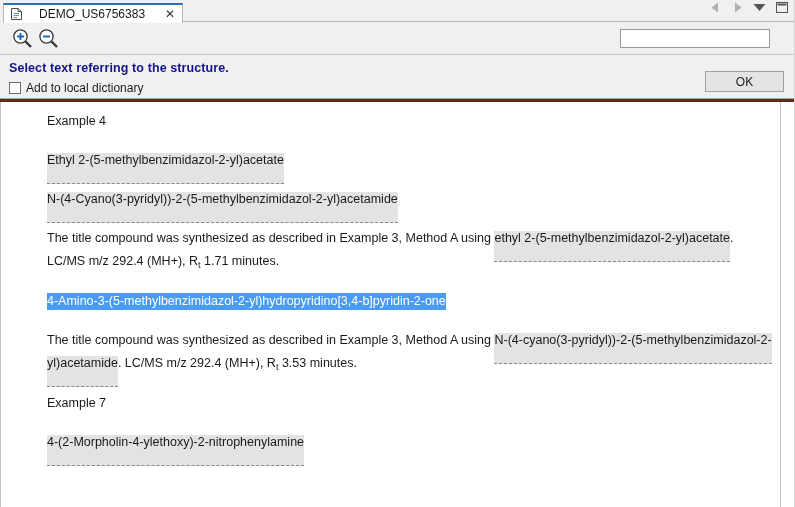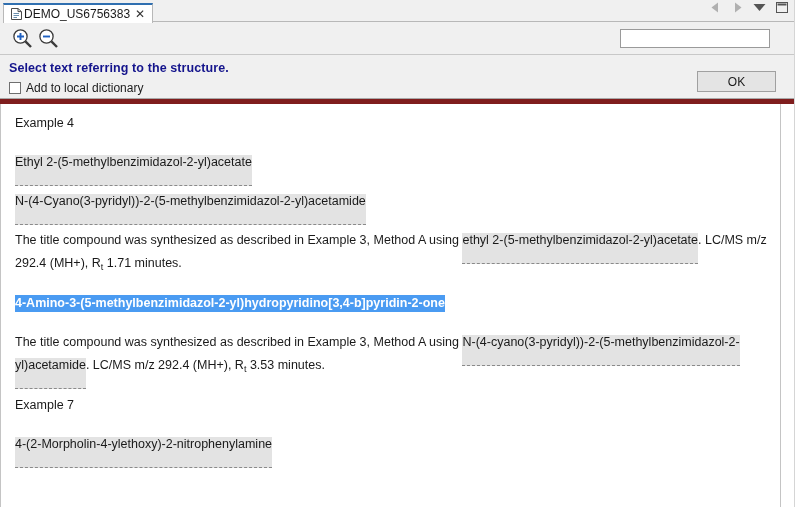--- a/index.html
+++ b/index.html
@@ -32,21 +32,21 @@
     display: flex;
     align-items: flex-end;
     position: relative;
     flex: 0 0 auto;
   }
   .tab {
     height: 20px;
     box-sizing: border-box;
     display: flex;
     align-items: center;
-    gap: 2px;
+    gap: 17px;
     padding: 0 6px 0 7px;
     background: #ffffff;
     border: 1px solid #b8b8b8;
     border-bottom: none;
     border-top: 2px solid #2f6fb0;
     margin-left: 3px;
     font-size: 12px;
     color: #1a1a1a;
     position: relative;
     top: 1px;
@@ -158,21 +158,21 @@
     margin-right: 5px;
     cursor: pointer;
     flex: 0 0 auto;
   }
   .chk-label {
     font-size: 12px;
     color: #1a1a1a;
   }
   .prompt-buttons {
     position: absolute;
-    right: 19px;
+    right: 11px;
     bottom: 6px;
     display: flex;
     gap: 9px;
   }
   .btn {
     width: 79px;
     height: 21px;
     box-sizing: border-box;
     border: 1px solid #a0a0a0;
     background: #e4e4e4;
@@ -185,21 +185,22 @@
     justify-content: center;
   }
 
   
   .docpane {
     flex: 1 1 auto;
     background: #ffffff;
     position: relative;
     display: flex;
     overflow: hidden;
-    border-top: 5px solid #7f1d1d;
+    border-top: 3px solid #7f1d1d;
+    gap: 32px;
   }
   .doc-left-rule {
     width: 1px;
     background: #c4c4c4;
     flex: 0 0 auto;
   }
   .doc-body {
     flex: 1 1 auto;
     padding: 8px 22px 0 14px;
     font-size: 12.5px;
@@ -215,21 +216,20 @@
   .chem {
     background: #e3e3e3;
     border-bottom: 1px dashed #8a8a8a;
     padding-bottom: 16px;
   }
   
   .sel {
     background: #4a9bf2;
     color: #ffffff;
     padding: 1px 0 2px 0;
-    font-weight: bold;
   }
   sub {
     font-size: 9px;
     vertical-align: baseline;
     position: relative;
     top: 3px;
   }
 
   
   .vscroll {

